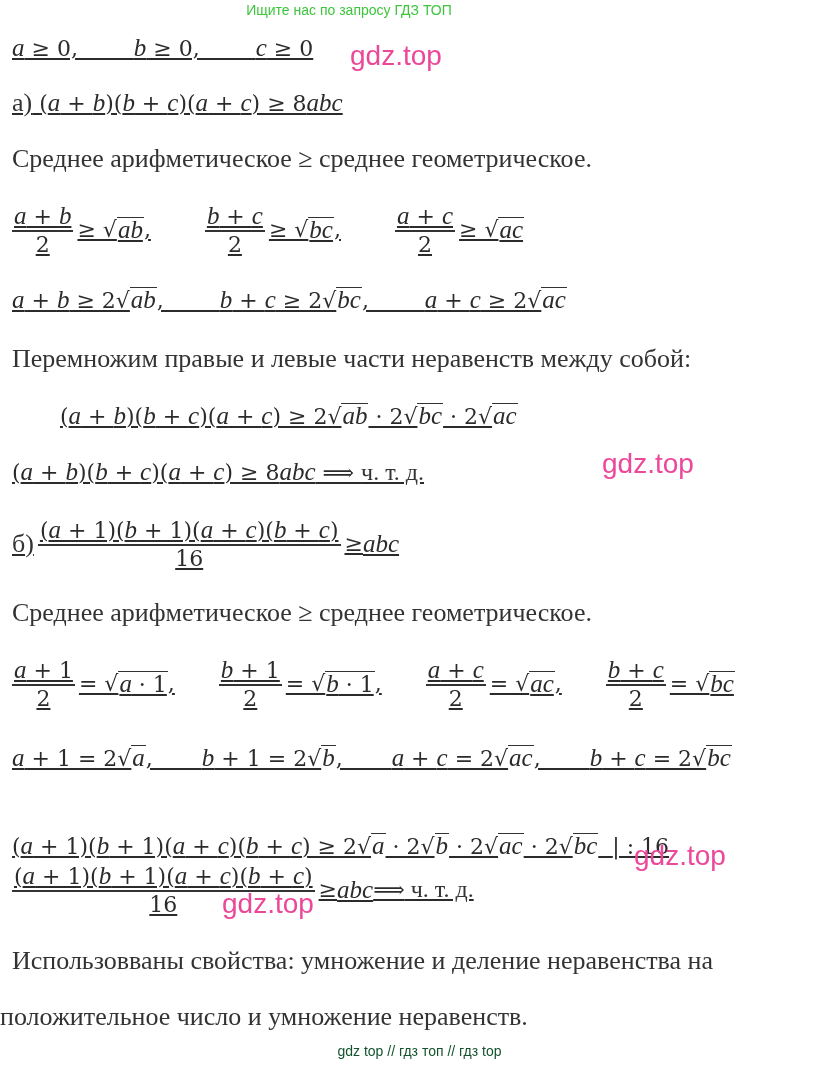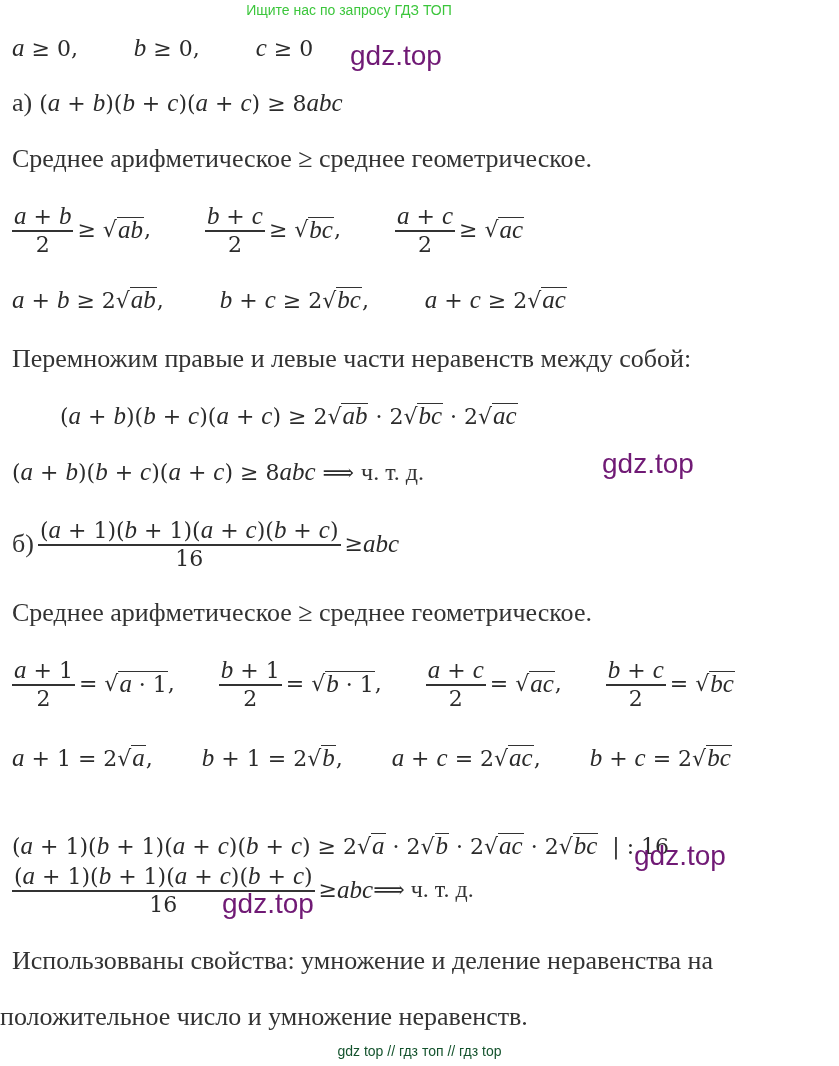--- a/index.html
+++ b/index.html
@@ -3,22 +3,22 @@
 <meta charset="utf-8">
 <style>
   html, body { margin:0; padding:0; background:#ffffff; }
   body { width:839px; height:1066px; position:relative; overflow:hidden;
          font-family:"DejaVu Serif", serif; color:#2b2b2b; }
   .abs { position:absolute; white-space:nowrap; }
   .top-banner { left:0; width:698px; top:2px; text-align:center; color:#3cc63c;
                 font-family:"Liberation Sans", sans-serif; font-size:14px; }
   .footer { left:0; width:839px; top:1043px; text-align:center; color:#14532d;
             font-family:"Liberation Sans", sans-serif; font-size:14px; }
-  .wm { color:#701a75; font-family:"Liberation Sans", sans-serif; font-size:28px; }
-  .m { font-family:"DejaVu Serif", serif; font-size:22px; }
+  .wm { color:#ec4899; font-family:"Liberation Sans", sans-serif; font-size:28px; }
+  .m { font-family:"DejaVu Serif", serif; font-size:22px;text-decoration:underline; }
   .m i { font-family:"Liberation Serif", serif; font-style:italic; font-size:25px; }
   .t { font-family:"Liberation Serif", serif; font-size:26px; color:#333; }
   .frac { display:inline-flex; flex-direction:column; align-items:center; vertical-align:middle; margin:4px 4px; }
   .frac .num { padding:0 2px; }
   .frac .bar { border-top:2px solid #333; width:100%; }
   .frac .den { padding:0 2px; }
   .sqrt { display:inline-block; }
   .sqrt .rad { border-top:1.5px solid #333; padding:0 1px;text-align:center; }
   .row { display:flex; align-items:center; }
 </style>

